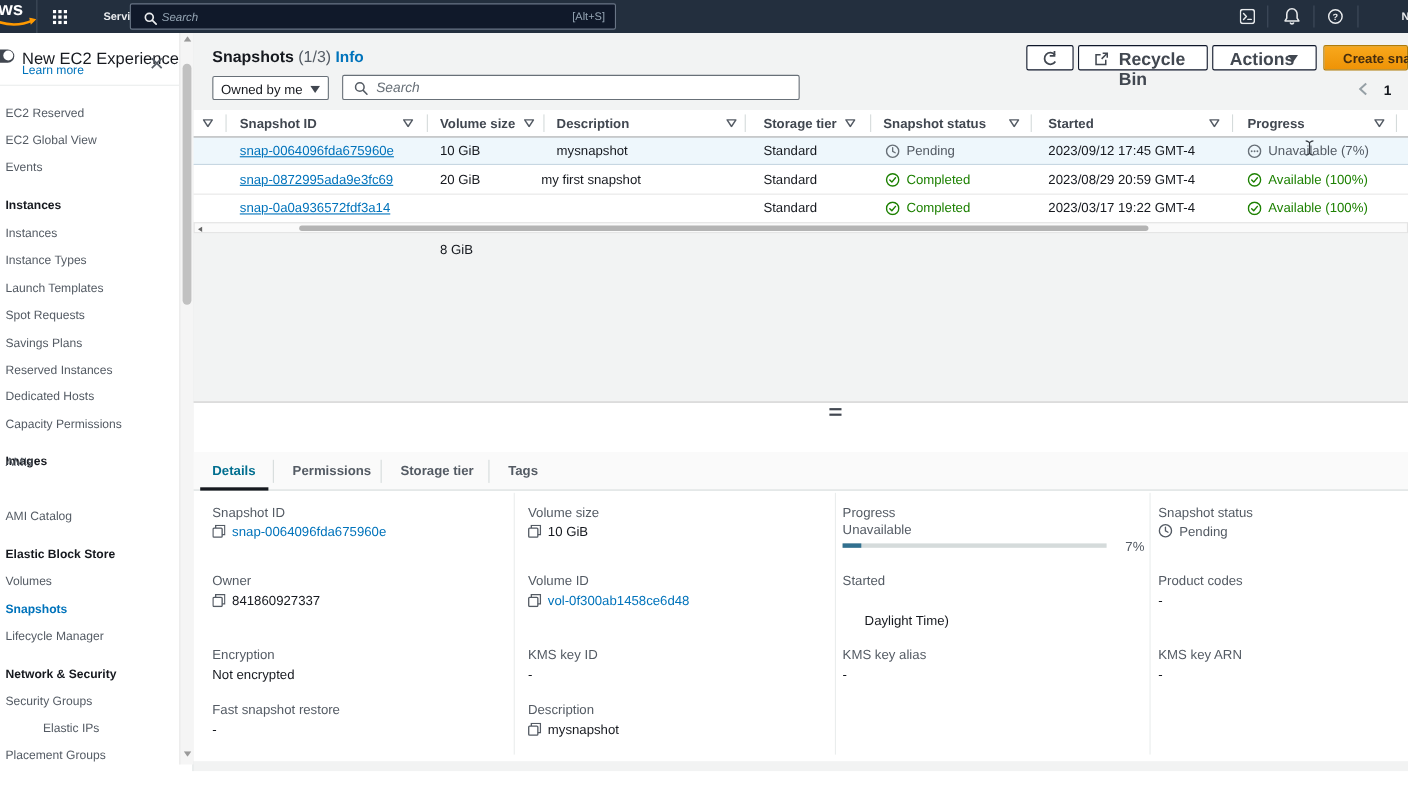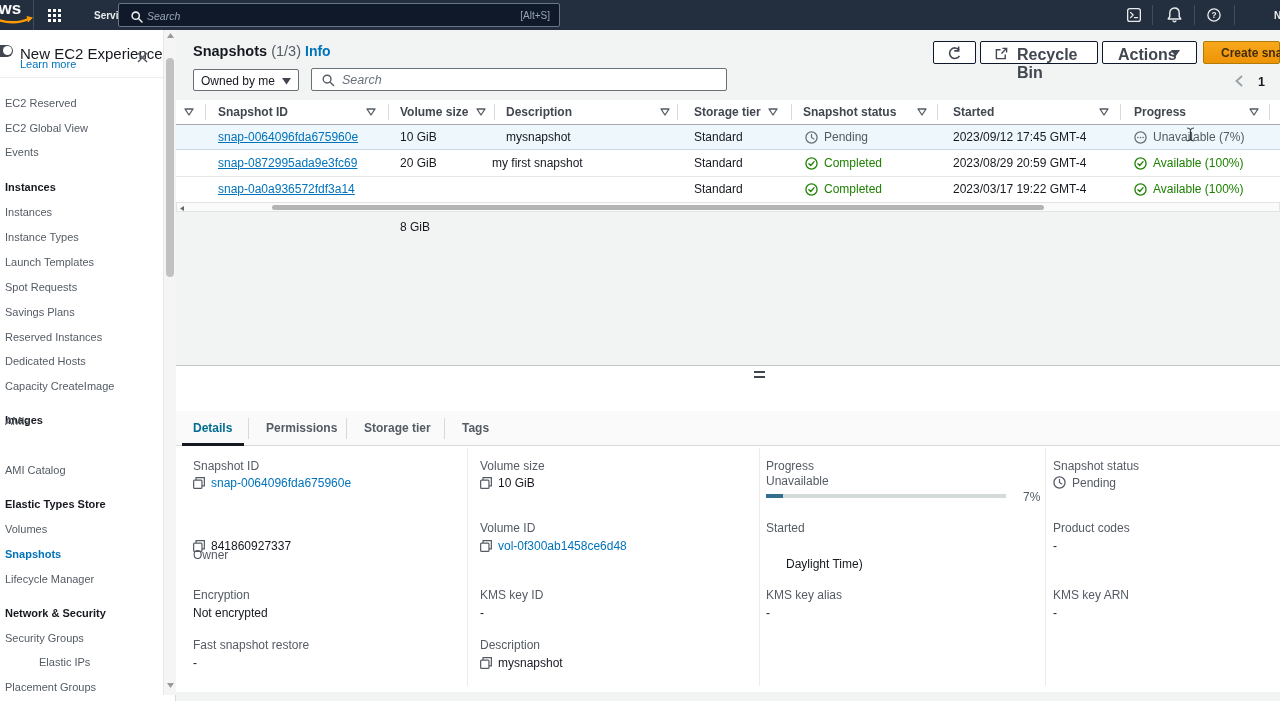--- a/index.html
+++ b/index.html
@@ -126,27 +126,27 @@
     <div class="sbitem" style="top:116px;">Events</div>
 
     <div class="sbhead" style="top:151px;">Instances</div>
     <div class="sbitem" style="top:176px;">Instances</div>
     <div class="sbitem" style="top:201px;">Instance Types</div>
     <div class="sbitem" style="top:225.5px;">Launch Templates</div>
     <div class="sbitem" style="top:250.5px;">Spot Requests</div>
     <div class="sbitem" style="top:275.5px;">Savings Plans</div>
     <div class="sbitem" style="top:300.5px;">Reserved Instances</div>
     <div class="sbitem" style="top:324.5px;">Dedicated Hosts</div>
-    <div class="sbitem" style="top:349.5px;">Capacity CreateImage</div>
+    <div class="sbitem" style="top:349.5px;">Capacity Permissions</div>
 
     <div class="sbhead" style="top:384px;">Images</div>
     <div class="sbitem" style="top:385px;text-align:center;">AMIs</div>
     <div class="sbitem" style="top:434px;">AMI Catalog</div>
 
-    <div class="sbhead" style="top:468px;">Elastic Types Store</div>
+    <div class="sbhead" style="top:468px;">Elastic Block Store</div>
     <div class="sbitem" style="top:493px;">Volumes</div>
     <div class="sbitem b" style="top:518px; color:#0073bb;">Snapshots</div>
     <div class="sbitem" style="top:543px;">Lifecycle Manager</div>
 
     <div class="sbhead" style="top:577px;">Network &amp; Security</div>
     <div class="sbitem" style="top:602px;">Security Groups</div>
     <div class="sbitem" style="top:626px;padding-left:34px;">Elastic IPs</div>
     <div class="sbitem" style="top:651px;">Placement Groups</div>
 
     <div id="sbscroll">
@@ -349,21 +349,21 @@
       <div class="vline" style="left:869px; top:82px; height:238px;"></div>
 
       <div class="dlabel" style="left:17px; top:92.5px;">Snapshot ID</div>
       <div class="dvalue icontxt" style="left:17px; top:109.5px;">
         <svg width="12" height="12" viewBox="0 0 13 13">
             <rect x="0.7" y="3.3" width="9" height="9" rx="1" fill="none" stroke="#545b64" stroke-width="1.3"></rect>
             <path d="M3.3 3.3 L3.3 0.7 L12.3 0.7 L12.3 9.7 L9.7 9.7" fill="none" stroke="#545b64" stroke-width="1.3"></path>
           </svg>
         <span class="link">snap-0064096fda675960e</span>
       </div>
-      <div class="dlabel" style="left:17px; top:155px;margin-top:27px;">Owner</div>
+      <div class="dlabel" style="left:17px; top:155px;">Owner</div>
       <div class="dvalue icontxt" style="left:17px; top:172.5px;">
         <svg width="12" height="12" viewBox="0 0 13 13">
             <rect x="0.7" y="3.3" width="9" height="9" rx="1" fill="none" stroke="#545b64" stroke-width="1.3"></rect>
             <path d="M3.3 3.3 L3.3 0.7 L12.3 0.7 L12.3 9.7 L9.7 9.7" fill="none" stroke="#545b64" stroke-width="1.3"></path>
           </svg>
         <span>841860927337</span>
       </div>
       <div class="dlabel" style="left:17px; top:222px;">Encryption</div>
       <div class="dvalue" style="left:17px; top:240px;">Not encrypted</div>
       <div class="dlabel" style="left:17px; top:272px;">Fast snapshot restore</div>

